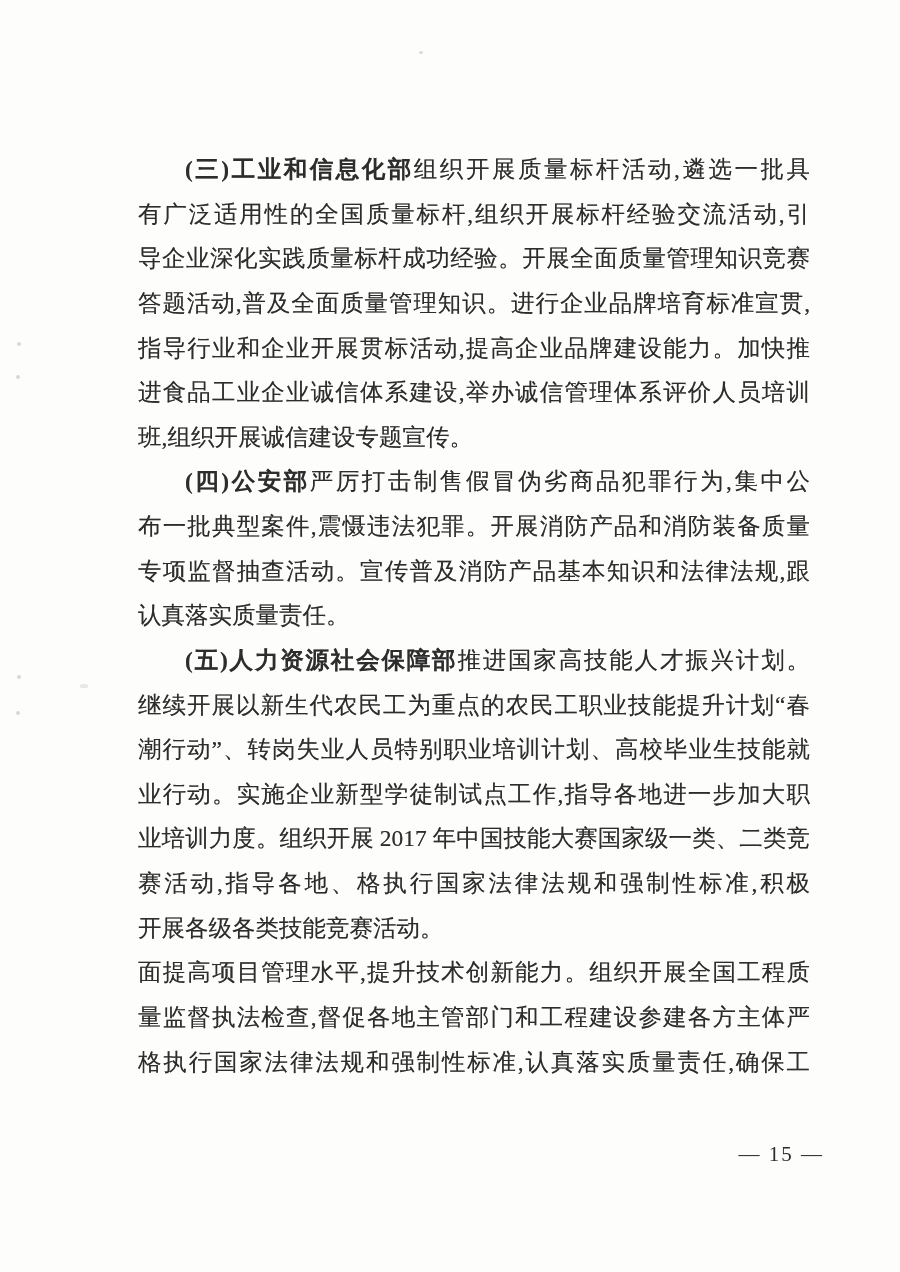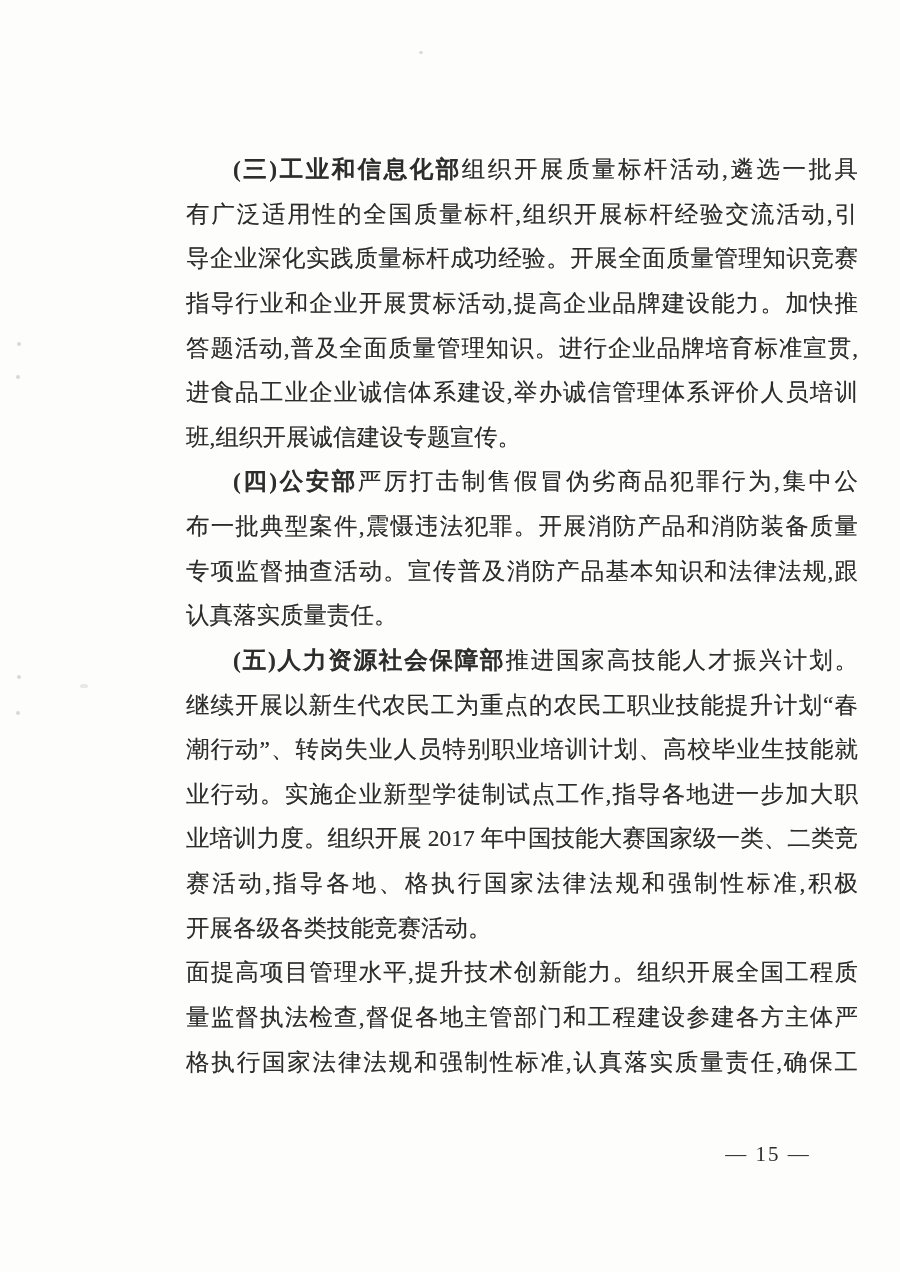--- a/index.html
+++ b/index.html
@@ -15,41 +15,40 @@
   }
 
   .textblock {
     position: absolute;
     left: 138px;
     top: 147px;
     width: 672px;
     color: #2d2d2d;
     font-size: 23.5px;
     text-shadow: 0 0 0.6px rgba(70,70,70,0.55);
-    margin-left: 48px;
   }
 
   .line {
     height: 44.63px;
     line-height: 44.63px;
     text-align: justify;
     text-align-last: justify;
     white-space: nowrap;
   }
   .line.end { text-align-last: left; }
   .line.indent { padding-left: 47px; }
 
   .head { font-weight: 700; }
 
   .page-number {
     position: absolute;
     left: 712px;
     top: 1142px;
     width: 112px;
-    text-align: center;
+    text-align: right;
     font-size: 21px;
     letter-spacing: 2px;
     color: #2b2b2b;
   }
 
   .speck {
     position: absolute;
     background: rgba(125,125,125,0.28);
     border-radius: 50%;
   }
@@ -69,22 +68,22 @@
   <div class="speck s2"></div>
   <div class="speck s3"></div>
   <div class="speck s4"></div>
   <div class="speck s5"></div>
   <div class="speck s6"></div>
 
   <div class="textblock">
     <div class="line indent"><span class="head">(三)工业和信息化部</span><span class="body">组织开展质量标杆活动,遴选一批具</span></div>
     <div class="line"><span class="head"></span><span class="body">有广泛适用性的全国质量标杆,组织开展标杆经验交流活动,引</span></div>
     <div class="line"><span class="head"></span><span class="body">导企业深化实践质量标杆成功经验。开展全面质量管理知识竞赛</span></div>
+    <div class="line"><span class="head"></span><span class="body">答题活动,普及全面质量管理知识。进行企业品牌培育标准宣贯,</span></div>
     <div class="line"><span class="head"></span><span class="body">指导行业和企业开展贯标活动,提高企业品牌建设能力。加快推</span></div>
-    <div class="line"><span class="head"></span><span class="body">答题活动,普及全面质量管理知识。进行企业品牌培育标准宣贯,</span></div>
     <div class="line"><span class="head"></span><span class="body">进食品工业企业诚信体系建设,举办诚信管理体系评价人员培训</span></div>
     <div class="line end"><span class="head"></span><span class="body">班,组织开展诚信建设专题宣传。</span></div>
     <div class="line indent"><span class="head">(四)公安部</span><span class="body">严厉打击制售假冒伪劣商品犯罪行为,集中公</span></div>
     <div class="line"><span class="head"></span><span class="body">布一批典型案件,震慑违法犯罪。开展消防产品和消防装备质量</span></div>
     <div class="line"><span class="head"></span><span class="body">专项监督抽查活动。宣传普及消防产品基本知识和法律法规,跟</span></div>
     <div class="line end"><span class="head"></span><span class="body">认真落实质量责任。</span></div>
     <div class="line indent"><span class="head">(五)人力资源社会保障部</span><span class="body">推进国家高技能人才振兴计划。</span></div>
     <div class="line"><span class="head"></span><span class="body">继续开展以新生代农民工为重点的农民工职业技能提升计划“春</span></div>
     <div class="line"><span class="head"></span><span class="body">潮行动”、转岗失业人员特别职业培训计划、高校毕业生技能就</span></div>
     <div class="line"><span class="head"></span><span class="body">业行动。实施企业新型学徒制试点工作,指导各地进一步加大职</span></div>

